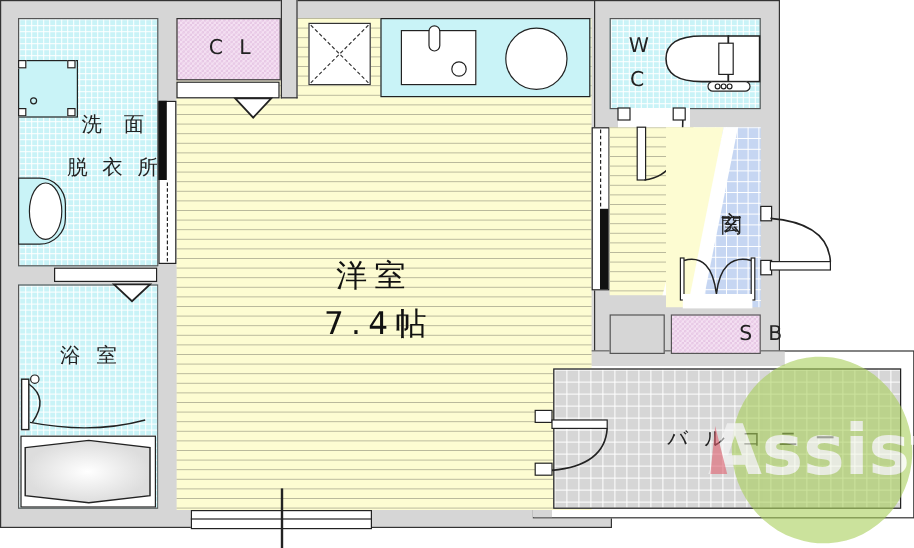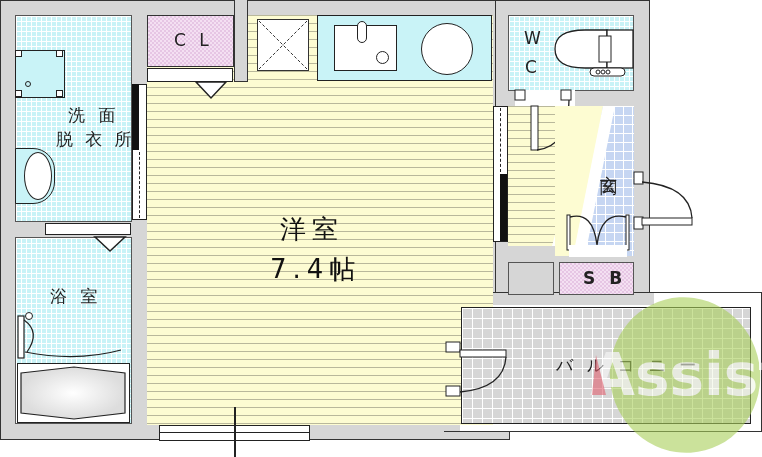--- a/index.html
+++ b/index.html
@@ -27,21 +27,21 @@
 
 <div class="abs tile" style="left:15px;top:15px;width:117px;height:207px;border:1px solid #555;"></div>
 <div class="abs" style="left:15px;top:50px;width:50px;height:48px;background:#c9f3f7;border:1.5px solid #222;"></div>
 <div class="abs" style="left:15px;top:50px;width:7px;height:7px;background:#fff;border:1px solid #222;"></div>
 <div class="abs" style="left:56px;top:50px;width:7px;height:7px;background:#fff;border:1px solid #222;"></div>
 <div class="abs" style="left:15px;top:90px;width:7px;height:7px;background:#fff;border:1px solid #222;"></div>
 <div class="abs" style="left:56px;top:90px;width:7px;height:7px;background:#fff;border:1px solid #222;"></div>
 <div class="abs" style="left:25px;top:81px;width:6px;height:6px;border-radius:50%;border:1px solid #222;"></div>
 <div class="abs" style="left:15px;top:148px;width:40px;height:56px;background:#c9f3f7;border:1.5px solid #222;border-radius:0 22px 22px 0;"></div>
 <div class="abs" style="left:24px;top:152px;width:28px;height:48px;background:#fff;border:1.5px solid #222;border-radius:50%;"></div>
-<div class="label" style="left:68px;top:104px;">洗 面</div>
+<div class="label" style="left:68px;top:92px;font-family:Liberation Mono, monospace;">洗 面</div>
 <div class="label" style="left:56px;top:128px;font-family:Liberation Serif, serif;">脱 衣 所</div>
 
 <div class="abs" style="left:45px;top:223px;width:86px;height:12px;background:#fff;border:1.5px solid #222;"></div>
 
 <div class="abs tile" style="left:15px;top:237px;width:117px;height:187px;border:1px solid #555;"></div>
 <svg width="40" height="16" style="left:95px;top:237px;">
     <polygon points="0,0 30,0 15,14" fill="#fff" stroke="#222" stroke-width="1.5"></polygon>
   </svg>
 <div class="label" style="left:50px;top:285px;">浴 室</div>
 <svg width="110" height="50" style="left:17px;top:312px;">
@@ -138,21 +138,21 @@
 <div class="label vert" style="left:598px;top:162px;">玄関</div>
 <svg width="70" height="40" style="left:565px;top:215px;">
   <rect x="0" y="0" width="70" height="40" fill="none"></rect>
   <rect x="2" y="0" width="3" height="35" fill="#fff" stroke="#222"></rect>
   <rect x="61" y="0" width="3" height="35" fill="#fff" stroke="#222"></rect>
   <path d="M5,2 Q28,-4 32,30 Q36,-4 61,2" fill="none" stroke="#222" stroke-width="1.3"></path>
   <rect x="4" y="30" width="58" height="12" fill="#fff"></rect>
 </svg>
 
 <div class="abs pink" style="left:559px;top:262px;width:75px;height:33px;border:1px solid #555;"></div>
-<div class="label" style="left:583px;top:268px;font-weight:bold;">S B</div>
+<div class="label" style="left:616px;top:268px;">S B</div>
 <div class="abs" style="left:508px;top:262px;width:46px;height:33px;background:#d6d6d6;border:1px solid #555;"></div>
 
 <svg width="70" height="80" style="left:632px;top:172px;">
   <rect x="2" y="0" width="9" height="12" fill="#fff" stroke="#222"></rect>
   <rect x="2" y="45" width="9" height="12" fill="#fff" stroke="#222"></rect>
   <rect x="10" y="46" width="50" height="7" fill="#fff" stroke="#222"></rect>
   <path d="M10,10 Q58,14 60,46" fill="none" stroke="#222" stroke-width="1.3"></path>
 </svg>
 
 <div class="abs balc" style="left:461px;top:307px;width:290px;height:117px;border:1.5px solid #222;"></div>

